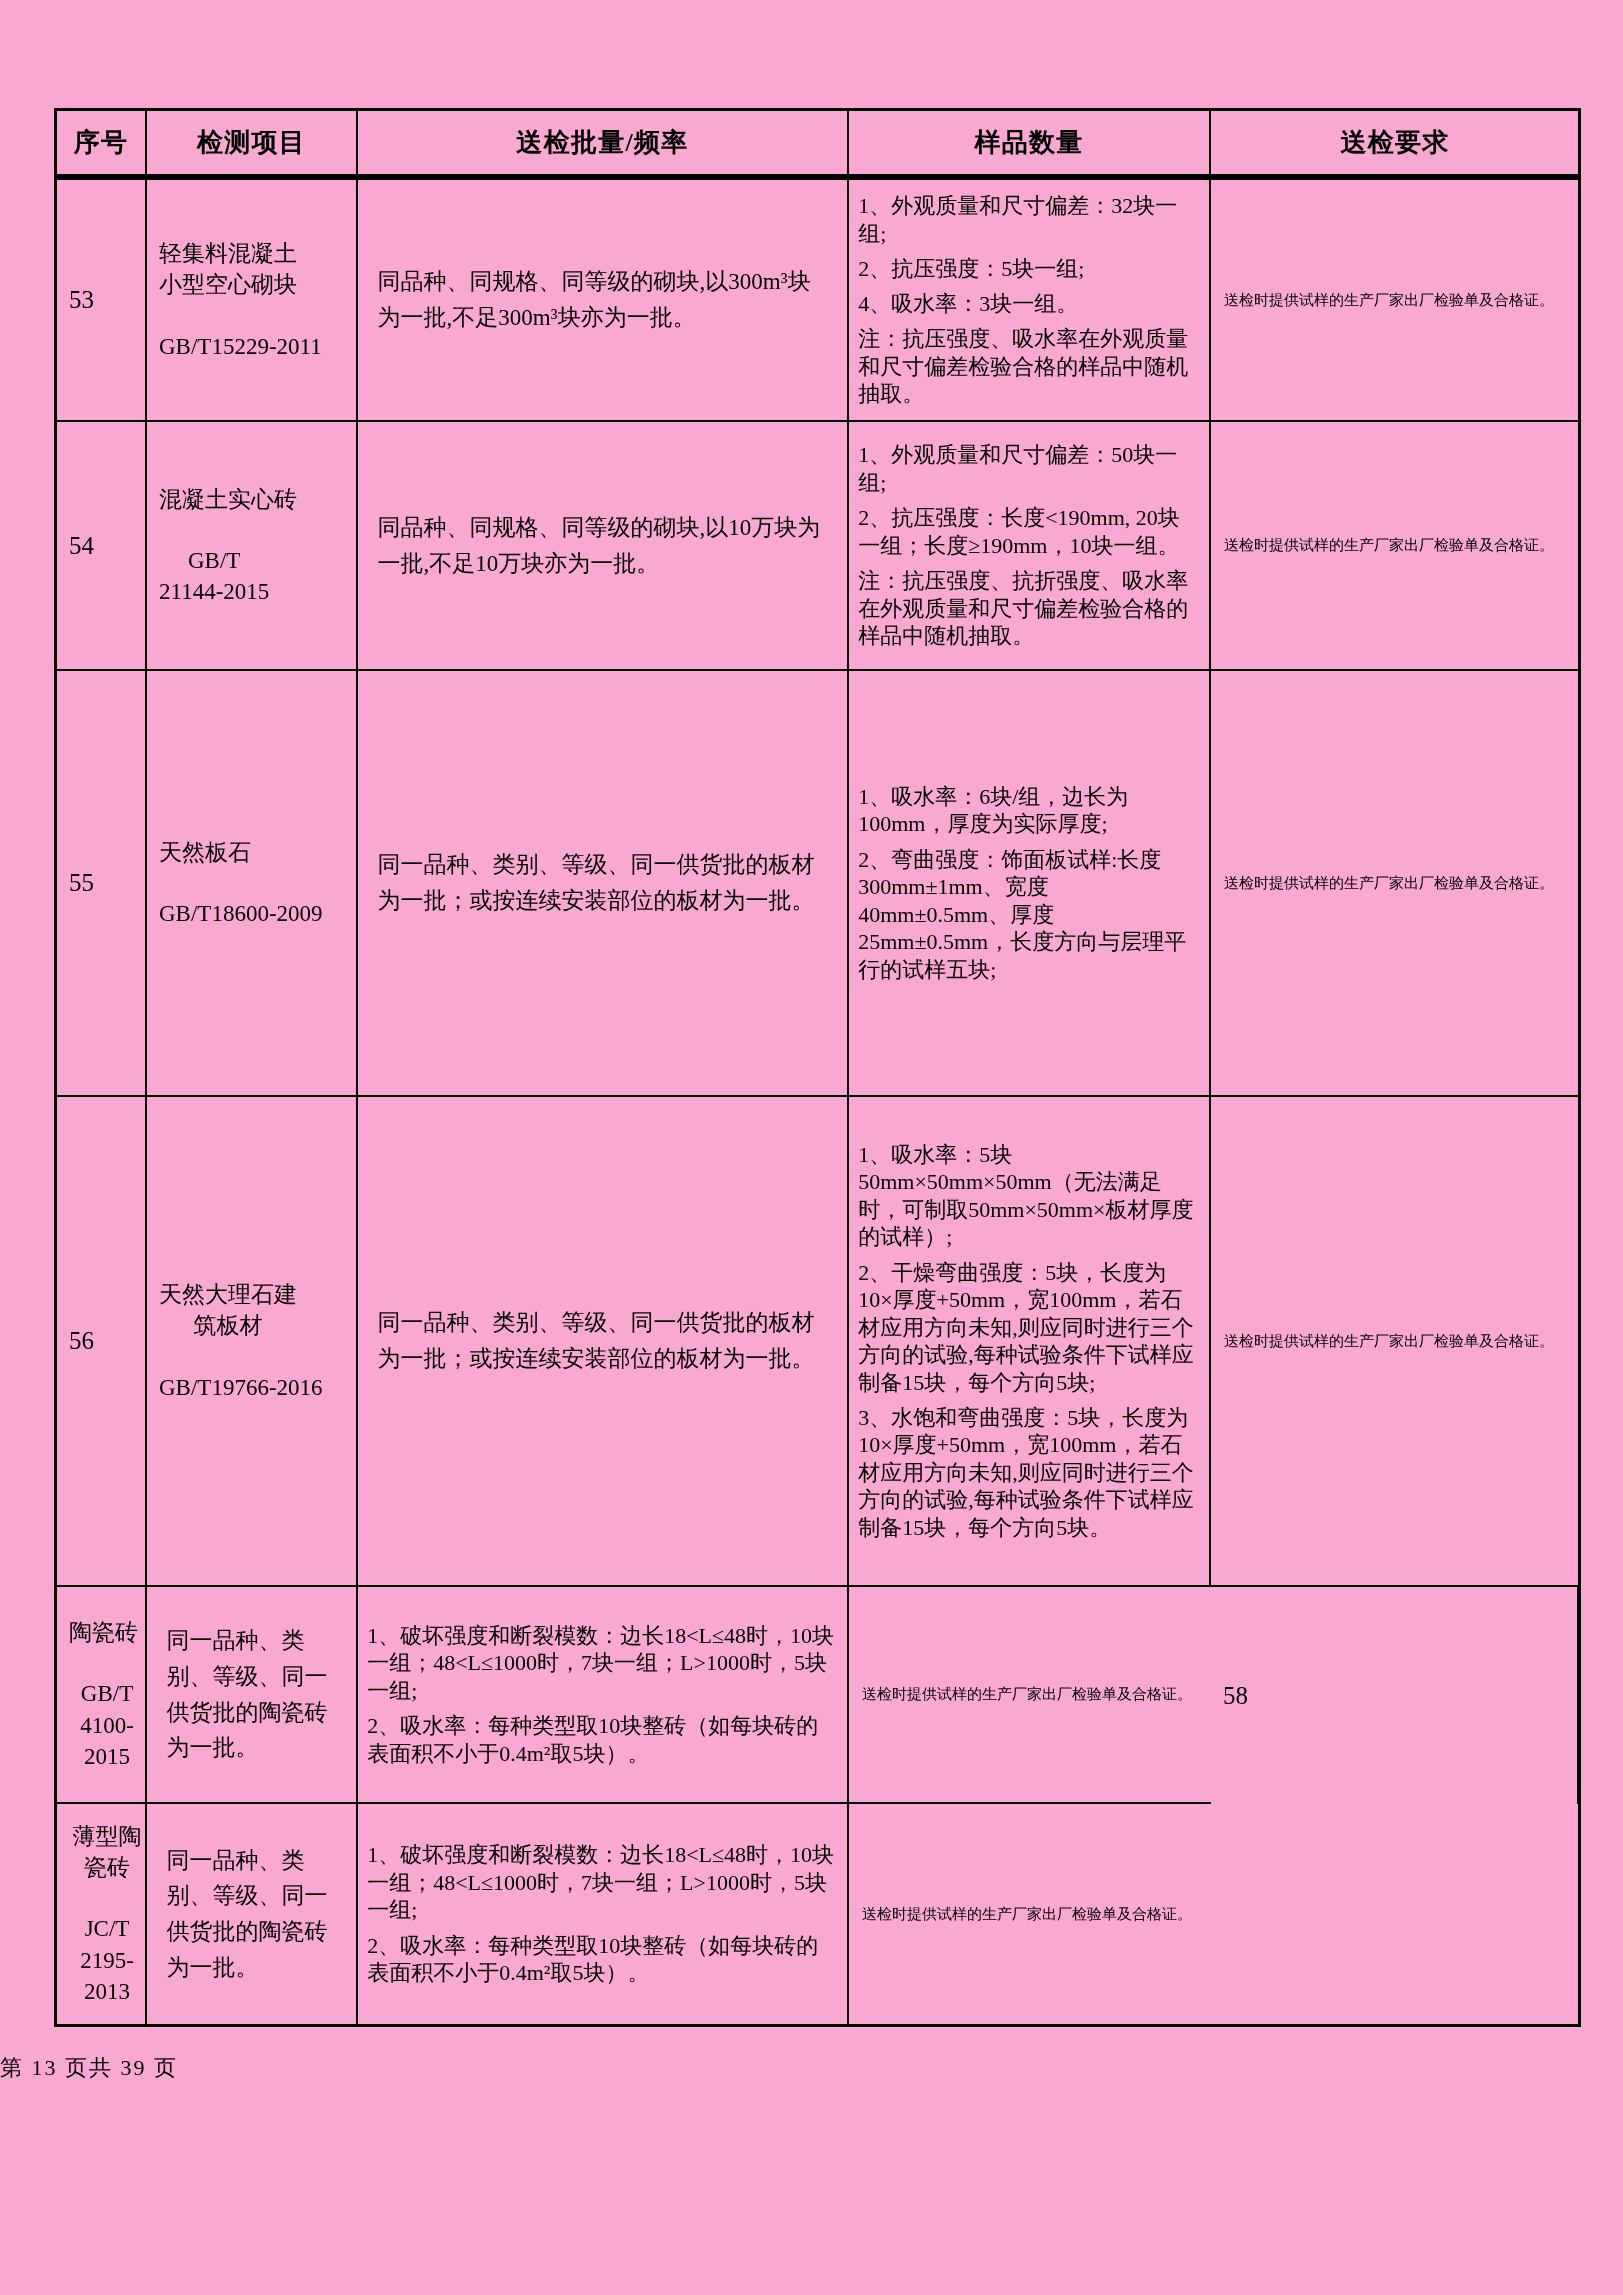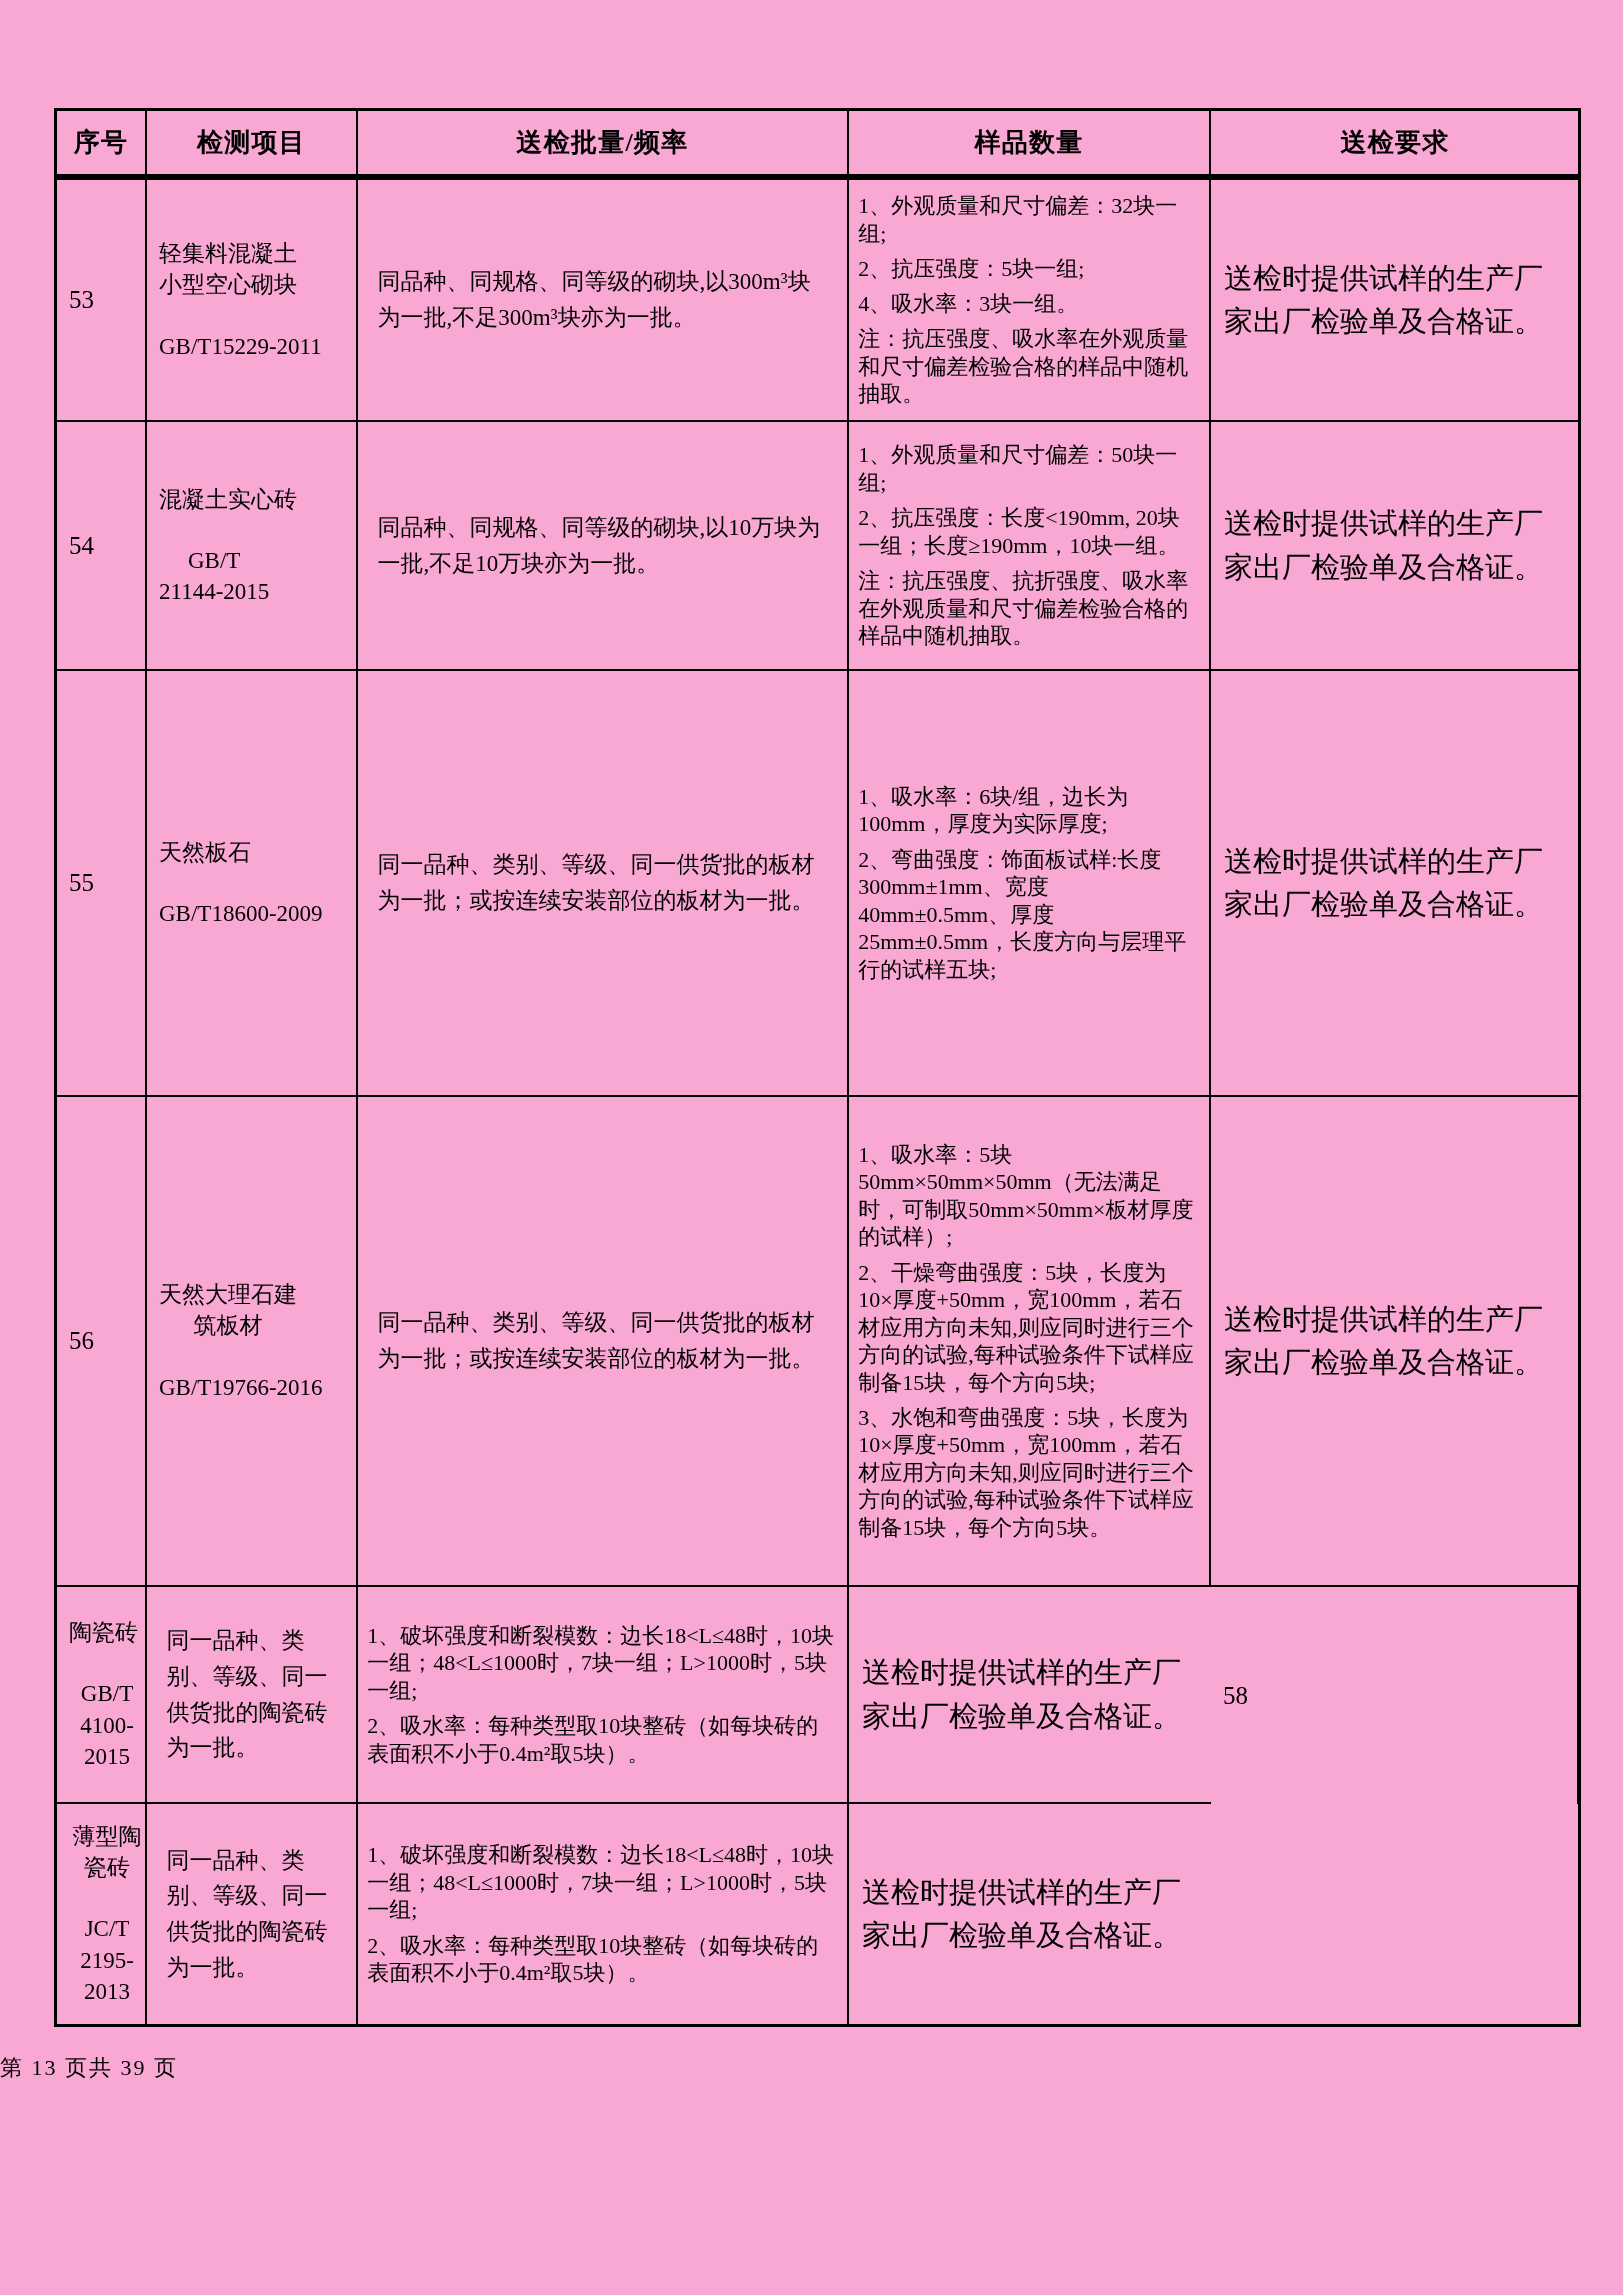--- a/index.html
+++ b/index.html
@@ -41,21 +41,21 @@
   .item-name, .item-std {
     font-size:23px; line-height:1.35;
     white-space:pre-line; text-align:center;
   }
   .item-name { margin-bottom:30px; }
   .batch-cell { padding:6.5px 19.6px; }
   .batch-text { font-size:23px; line-height:1.55; text-align:left; }
   .samples-cell { padding:3.9px 9.2px; }
   .sample-para { font-size:22px; line-height:27.5px; margin:3.9px 0; text-align:left; }
   .req-cell { padding:6.5px 13px; }
-  .req-text { font-size:29px; line-height:1.5; text-align:left; }
+  .req-text { font-size:15px; line-height:1.5; text-align:left; }
   .page-footer {
     position:absolute; left:0; top:2053px; width:100%;
     text-align:left; font-size:22px; letter-spacing:2px;
   }
 </style>
 </head>
 <body>
 
 <div class="page">
 

